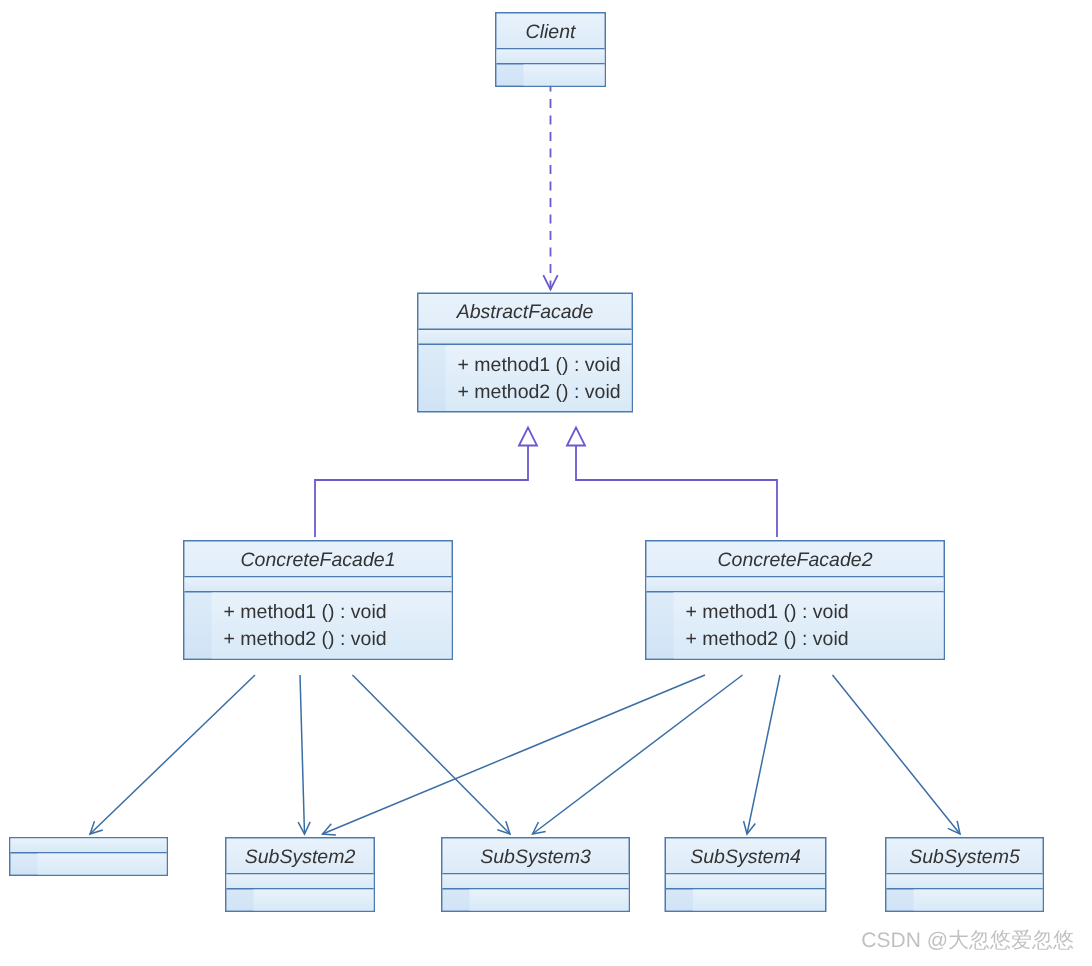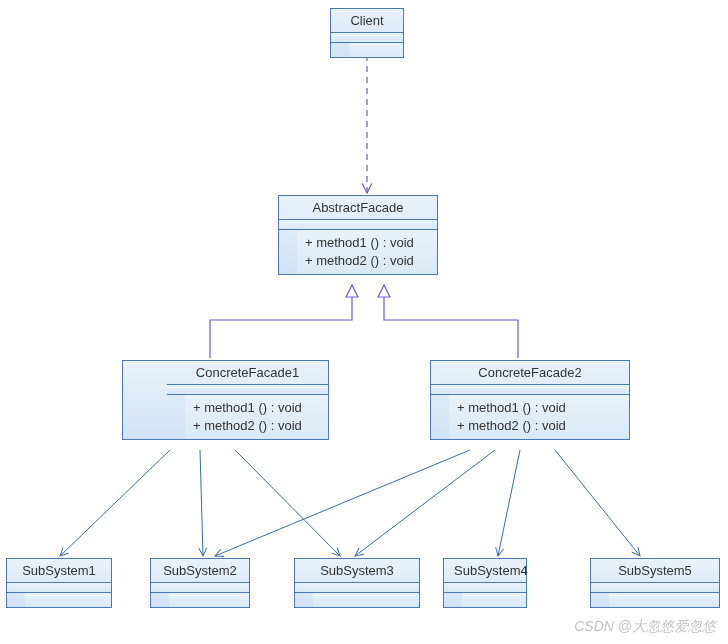--- a/index.html
+++ b/index.html
@@ -16,20 +16,21 @@
       position: absolute;
       border: 1px solid #4a7ab0;
       background: linear-gradient(to bottom, #e8f2fb 0%, #d0e3f5 100%);
     }
     .uml-title {
       text-align: center;
       padding: 4px 10px;
       border-bottom: 1px solid #4a7ab0;
       color: #333;
       white-space: nowrap;
+      font-style: italic;
     }
     .uml-attrs {
       min-height: 10px;
       border-bottom: 1px solid #4a7ab0;
       background: linear-gradient(to bottom, #e8f2fb 0%, #d8e9f7 100%);
     }
     .uml-methods {
       min-height: 14px;
       padding: 4px 8px;
       background: linear-gradient(to bottom, #e8f2fb 0%, #d8e9f7 100%);
@@ -47,21 +48,20 @@
       width: 728px;
       height: 644px;
       pointer-events: none;
     }
     .watermark {
       position: absolute;
       bottom: 8px;
       right: 12px;
       color: rgba(0,0,0,0.25);
       font-size: 14px;
-      font-style: italic;
     }
   </style>
 </head>
 <body>
 
 <svg class="connectors">
   <defs>
     <marker id="arrow-open" markerWidth="12" markerHeight="12" refX="10" refY="6" orient="auto">
       <path d="M2,2 L10,6 L2,10" fill="none" stroke="#6a5acd" stroke-width="1"></path>
     </marker>
@@ -93,66 +93,65 @@
 
   <line x1="555" y1="450" x2="640" y2="556" stroke="#3a6ea5" stroke-width="1" marker-end="url(#arrow-solid)"></line>
 </svg>
 
 <div class="uml-box" style="left:330px; top:8px; width:74px;">
   <div class="uml-title">Client</div>
   <div class="uml-attrs"></div>
   <div class="uml-methods"></div>
 </div>
 
-<div class="uml-box" style="left:278px; top:195px; width:160px;">
+<div class="uml-box" style="left:278px; top:195px; width:144px;">
   <div class="uml-title">AbstractFacade</div>
   <div class="uml-attrs"></div>
   <div class="uml-methods">
     <div class="uml-method">+  method1 () : void</div>
     <div class="uml-method">+  method2 () : void</div>
   </div>
 </div>
 
-<div class="uml-box" style="left:122px; top:360px; width:207px;padding-left:44px;">
+<div class="uml-box" style="left:122px; top:360px; width:180px;">
   <div class="uml-title">ConcreteFacade1</div>
   <div class="uml-attrs"></div>
   <div class="uml-methods">
     <div class="uml-method">+  method1 () : void</div>
     <div class="uml-method">+  method2 () : void</div>
   </div>
 </div>
 
 <div class="uml-box" style="left:430px; top:360px; width:200px;">
   <div class="uml-title">ConcreteFacade2</div>
   <div class="uml-attrs"></div>
   <div class="uml-methods">
     <div class="uml-method">+  method1 () : void</div>
     <div class="uml-method">+  method2 () : void</div>
   </div>
 </div>
 
 <div class="uml-box" style="left:6px; top:558px; width:106px;">
-  <div class="uml-title">SubSystem1</div>
   <div class="uml-attrs"></div>
   <div class="uml-methods"></div>
 </div>
 <div class="uml-box" style="left:150px; top:558px; width:100px;">
   <div class="uml-title">SubSystem2</div>
   <div class="uml-attrs"></div>
   <div class="uml-methods"></div>
 </div>
 <div class="uml-box" style="left:294px; top:558px; width:126px;">
   <div class="uml-title">SubSystem3</div>
   <div class="uml-attrs"></div>
   <div class="uml-methods"></div>
 </div>
-<div class="uml-box" style="left:443px; top:558px; width:84px;">
+<div class="uml-box" style="left:443px; top:558px; width:108px;">
   <div class="uml-title">SubSystem4</div>
   <div class="uml-attrs"></div>
   <div class="uml-methods"></div>
 </div>
-<div class="uml-box" style="left:590px; top:558px; width:130px;">
+<div class="uml-box" style="left:590px; top:558px; width:106px;">
   <div class="uml-title">SubSystem5</div>
   <div class="uml-attrs"></div>
   <div class="uml-methods"></div>
 </div>
 
 <div class="watermark">CSDN @大忽悠爱忽悠</div>
 
 </body></html>

